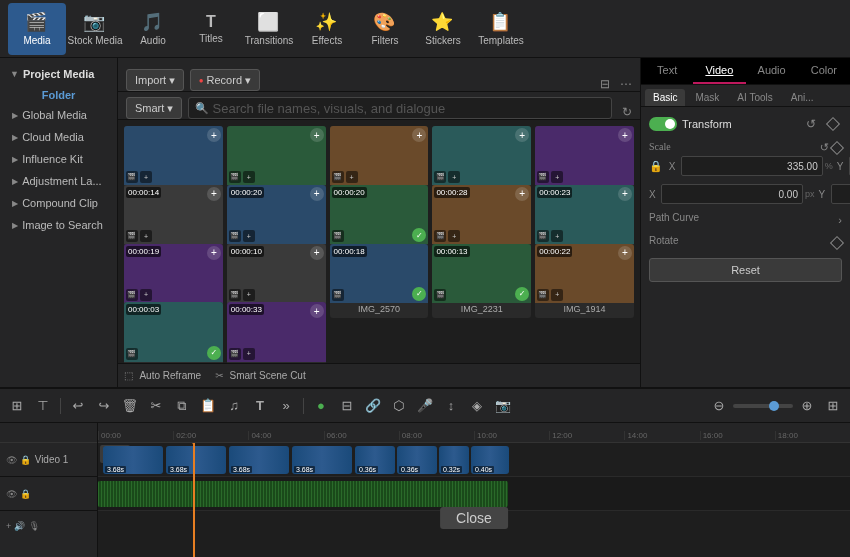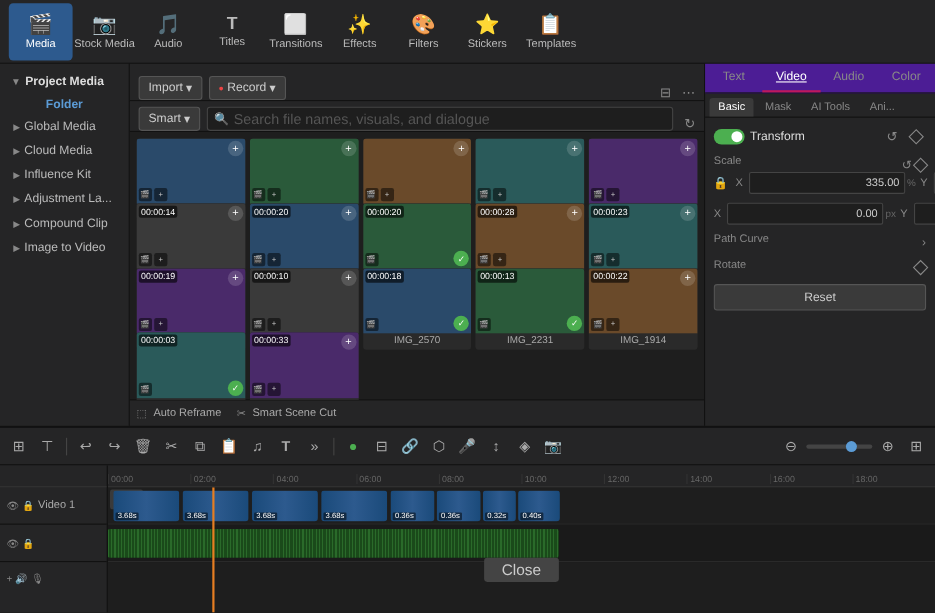--- a/index.html
+++ b/index.html
@@ -226,21 +226,21 @@
       width: 210px;
       background: #252526;
       border-left: 1px solid #111;
       display: flex;
       flex-direction: column;
       flex-shrink: 0;
     }
     .right-tabs-top {
       display: flex;
       border-bottom: 1px solid #111;
-      background: #4c1d95;
+      background: #000000;
     }
     .right-tab {
       flex: 1;
       height: 26px;
       display: flex;
       align-items: center;
       justify-content: center;
       font-size: 11px;
       color: #888;
       cursor: pointer;
@@ -646,21 +646,21 @@
     <div class="sidebar-item">
       <span class="bullet">▶</span>
       <span>Adjustment La...</span>
     </div>
     <div class="sidebar-item">
       <span class="bullet">▶</span>
       <span>Compound Clip</span>
     </div>
     <div class="sidebar-item">
       <span class="bullet">▶</span>
-      <span>Image to Video</span>
+      <span>Image to Search</span>
     </div>
   </div>
 
   <div class="center-panel">
     <div class="center-toolbar">
       <button class="btn-sm">
         <span>Import</span>
         <span>▾</span>
       </button>
       <button class="btn-sm">
@@ -919,21 +919,21 @@
         </div>
         <div class="transform-icons">
           <div class="t-icon">↺</div>
           <div class="t-icon">
               <span class="diamond-icon"></span>
             </div>
         </div>
       </div>
 
       <div class="prop-row">
-        <div style="display:flex; align-items:flex-end; justify-content:space-between;">
+        <div style="display:flex; align-items:flex-start; justify-content:space-between;font-family:Liberation Serif, serif;">
           <div class="prop-label">Scale</div>
           <div style="display:flex; align-items:center; gap:3px;">
             <span style="color:#888; font-size:11px; cursor:pointer;">↺</span>
             <span class="diamond-icon" style="cursor:pointer;"></span>
           </div>
         </div>
         <div class="prop-inputs">
           <span style="color:#888; font-size:11px; margin-right:2px;">🔒</span>
           <div class="prop-input-group">
             <span class="prop-axis">X</span>

